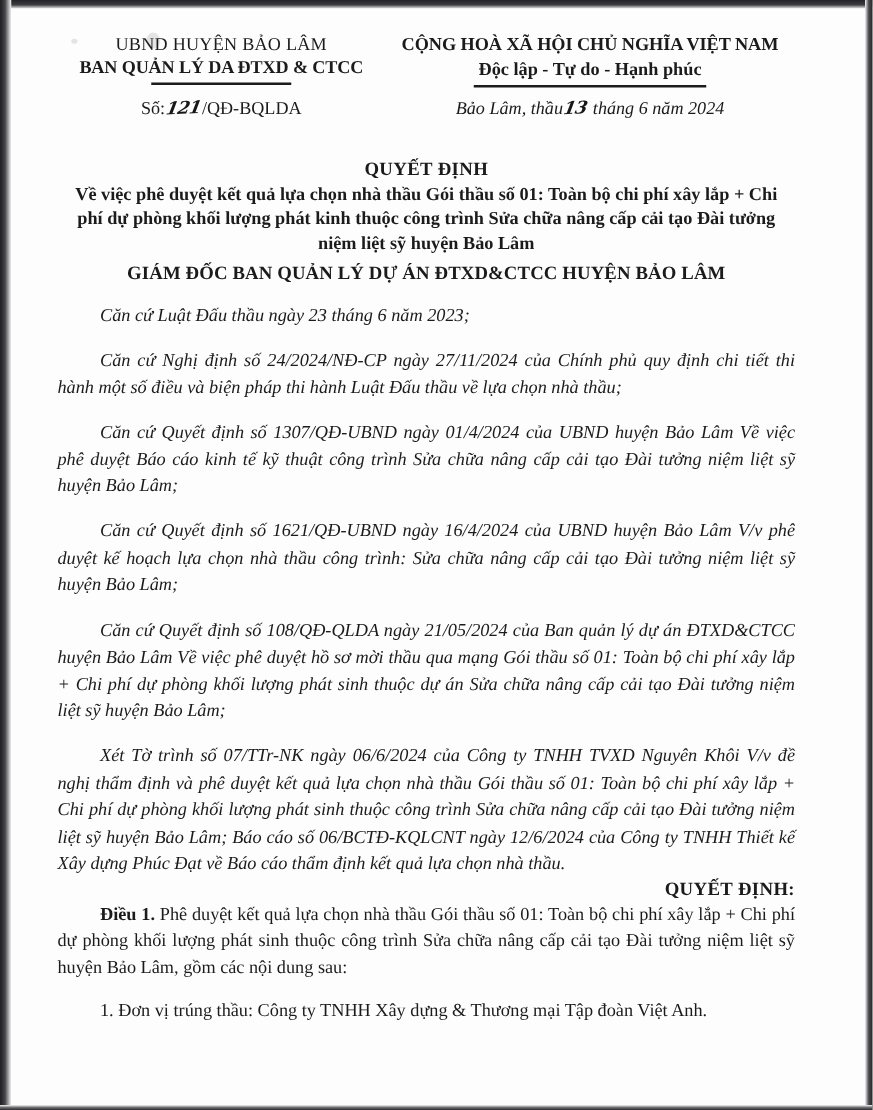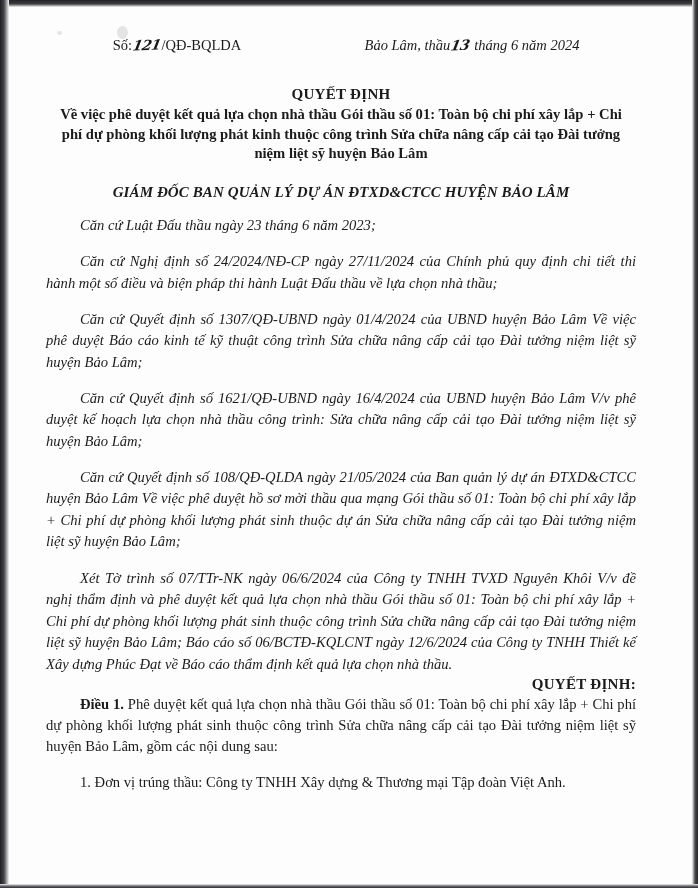--- a/index.html
+++ b/index.html
@@ -126,22 +126,21 @@
     font-size: 14.6px;
     line-height: 19.5px;
     margin-top: 2px;
     padding: 0 6px;
   }
   .issuer {
     text-align: center;
     font-weight: bold;
     font-size: 15px;
     letter-spacing: .1px;
-    margin-top: 20px;
-    font-style: italic;
+    margin-top: 6px;
   }
 
   
   .recitals { }
   .recital {
     font-style: italic;
     font-size: 14.6px;
     line-height: 21.5px;
     text-align: justify;
     text-indent: 34px;
@@ -174,20 +173,34 @@
   <div class="scan-edge right"></div>
   <div class="scan-edge bottom"></div>
 
   <div class="paper">
     <div class="speck" style="left:48px;  top:24px; width:5px;  height:4px;"></div>
     <div class="speck" style="left:108px; top:19px; width:11px; height:13px;"></div>
   </div>
 
   <div class="content">
 
+    <div class="doc-header">
+
+      <div class="hdr-left">
+        <div class="org-line1">UBND HUYỆN BẢO LÂM</div>
+        <div class="org-line2">BAN QUẢN LÝ DA ĐTXD &amp; CTCC</div>
+        <div class="rule-short"></div>
+      </div>
+
+      <div class="hdr-right">
+        <div class="nation-line1">CỘNG HOÀ XÃ HỘI CHỦ NGHĨA VIỆT NAM</div>
+        <div class="nation-line2">Độc lập - Tự do - Hạnh phúc</div>
+        <div class="rule-med"></div>
+      </div>
+    </div>
 
     <div class="numline-row">
       <div class="numline-left">
         <span>Số:</span><span class="hand">121</span><span>/QĐ-BQLDA</span>
       </div>
       <div class="numline-right">
         <span>Bảo Lâm, thầu</span><span class="hand">13</span>
         <span>tháng 6 năm 2024</span>
       </div>
     </div>

